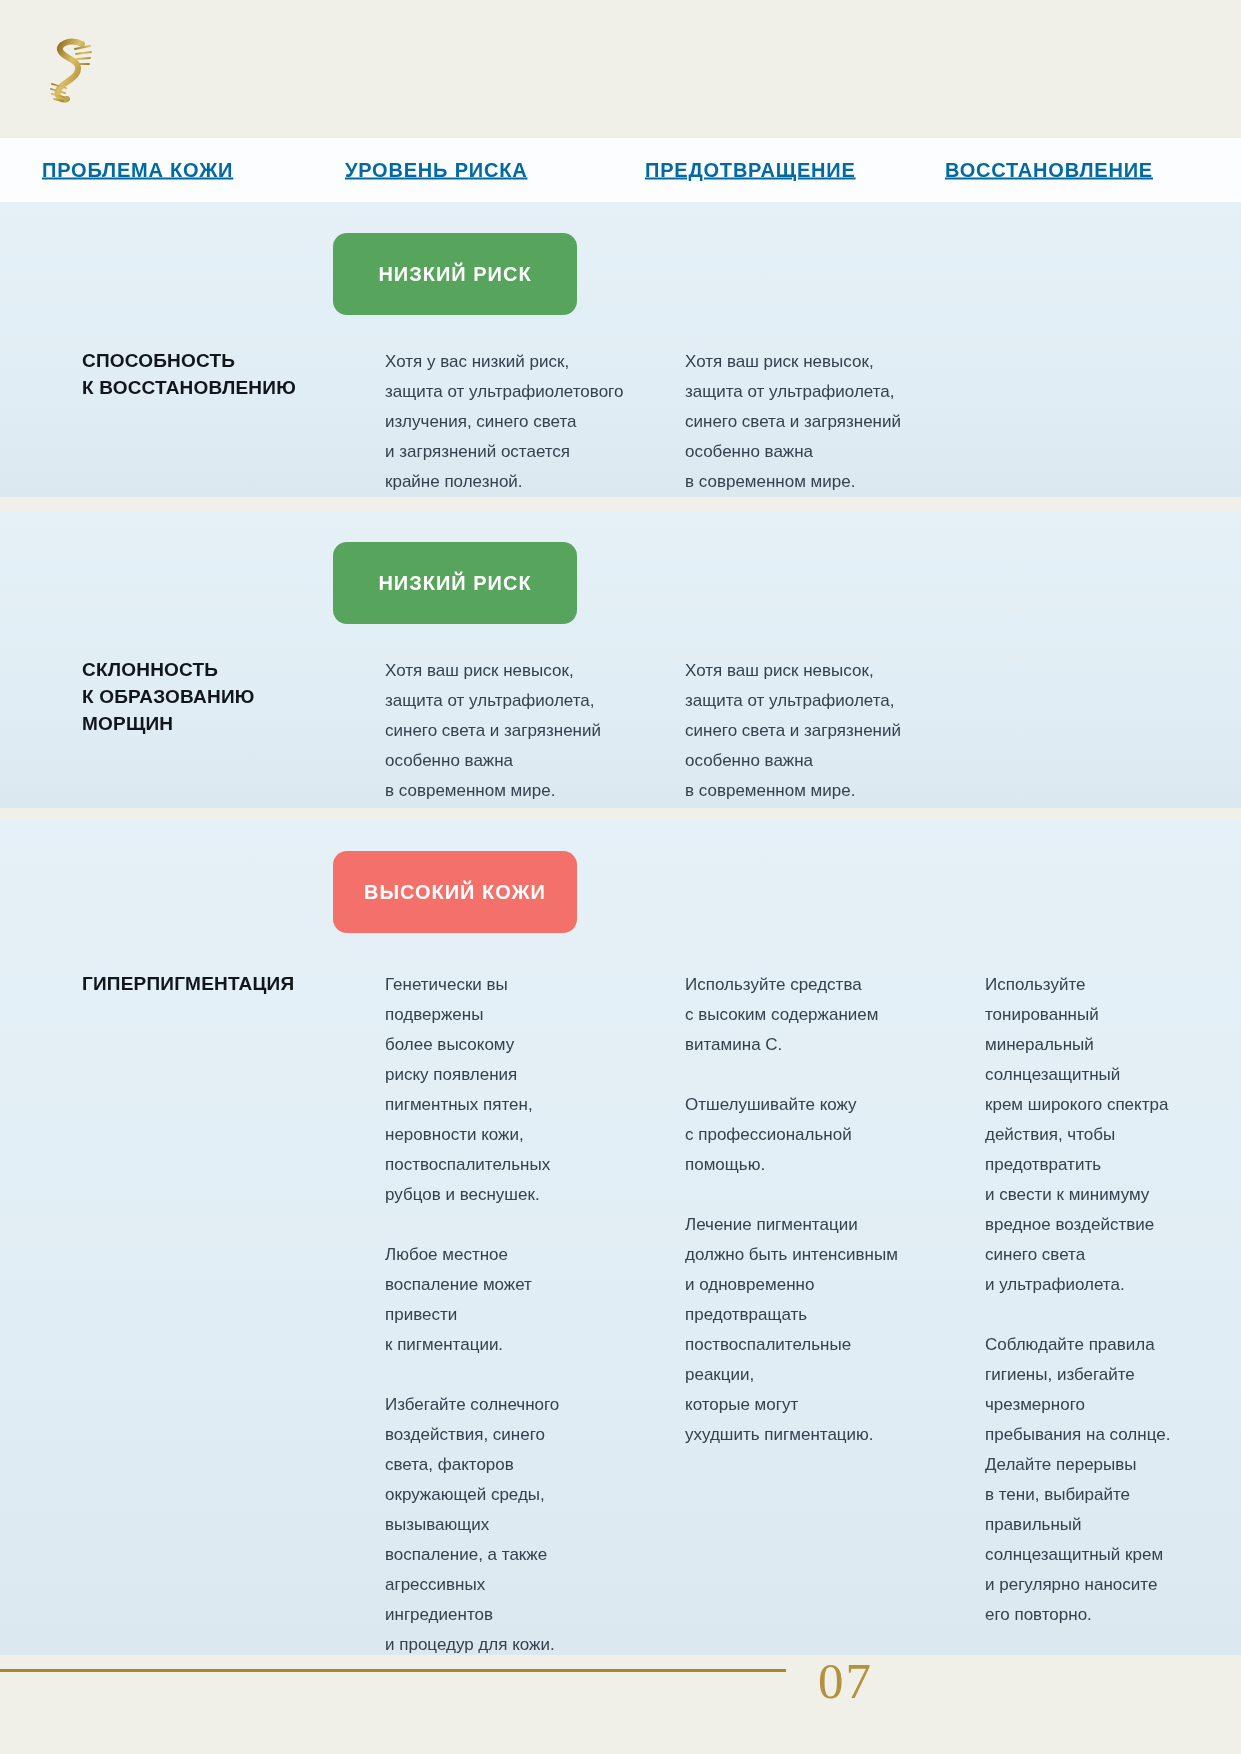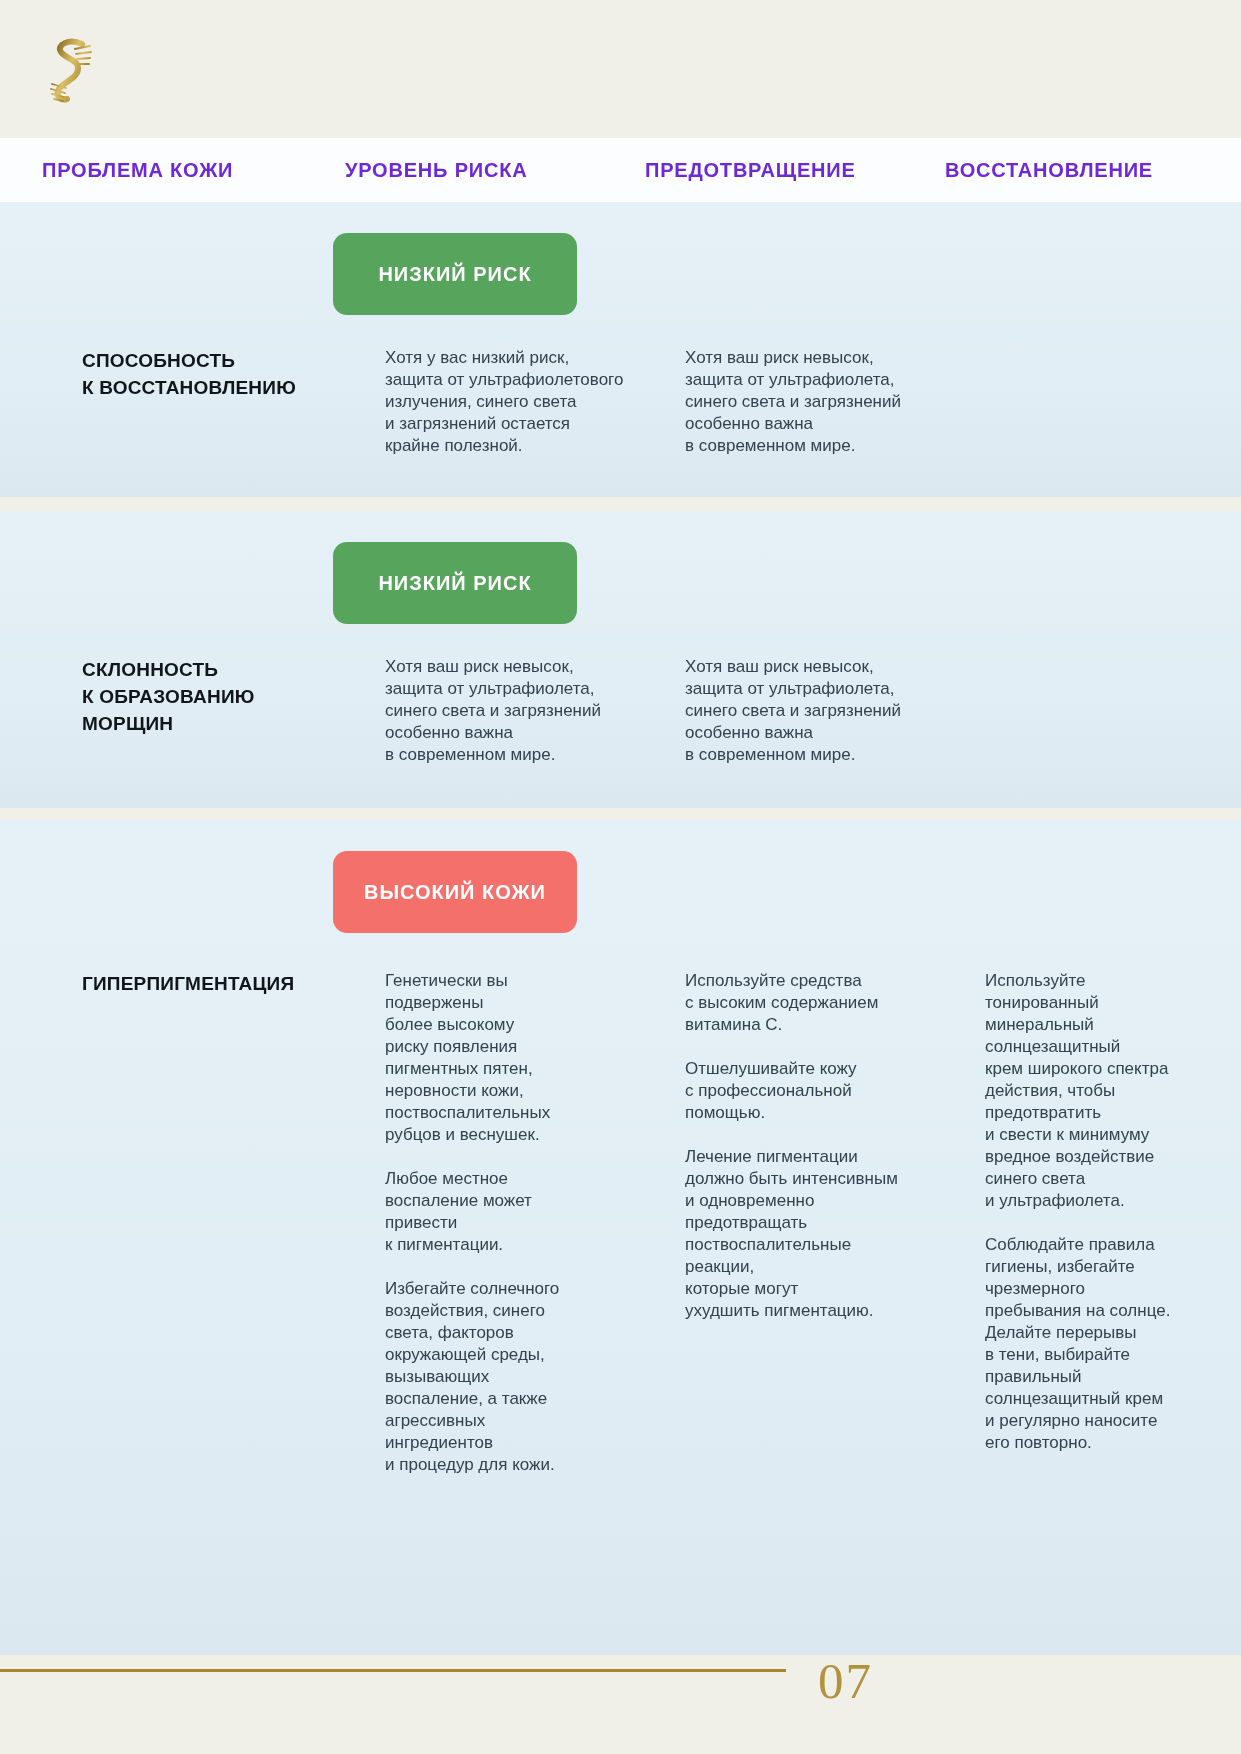--- a/index.html
+++ b/index.html
@@ -14,22 +14,23 @@
   }
   
   .logo{position:absolute;left:45px;top:37px;width:52px;height:66px;}
   
   .header-band{
     position:absolute;left:0;top:138px;width:100%;height:64px;
     background:#fbfdfe;
   }
   .th{
     position:absolute;top:50%;transform:translateY(-50%);
-    font-weight:700;font-size:20px;letter-spacing:0.8px;color:#6d28d9;
+    font-weight:700;font-size:20px;letter-spacing:0.8px;color:#0369a1;
     white-space:nowrap;
+    text-decoration:underline;
   }
   .x1{left:42px}.x2{left:345px}.x3{left:645px}.x4{left:945px}
   
   .card{
     position:absolute;left:0;width:100%;
     background:linear-gradient(180deg,#e5f1f7 0%,#e1edf4 65%,#dbe8f0 100%);
   }
   .card1{top:202px;height:295px;}
   .card2{top:511px;height:297px;}
   .card3{top:820px;height:835px;}
@@ -38,21 +39,21 @@
     border-radius:14px;color:#ffffff;font-weight:700;font-size:20px;
     letter-spacing:1px;display:flex;align-items:center;justify-content:center;
     white-space:nowrap;
   }
   .cell{position:absolute;top:145px;white-space:pre-line;margin-left:40px;}
   .card3 .cell{top:150px;}
   .problem{
     font-weight:700;font-size:19px;line-height:27px;color:#10161b;
     letter-spacing:0.2px;width:280px;
   }
-  .body{font-size:17px;line-height:22px;color:#33424d;}
+  .body{font-size:17px;line-height:30px;color:#33424d;}
   .cell.x2{width:300px}.cell.x3{width:300px}.cell.x4{width:285px}
   
   .footer-line{
     position:absolute;left:0;top:1669px;width:786px;height:3px;
     background:#a8862c;
   }
   .page-number{
     position:absolute;left:818px;top:1656px;
     font-family:"Liberation Serif", serif;font-size:51px;line-height:1;
     color:#b2923c;letter-spacing:2px;

